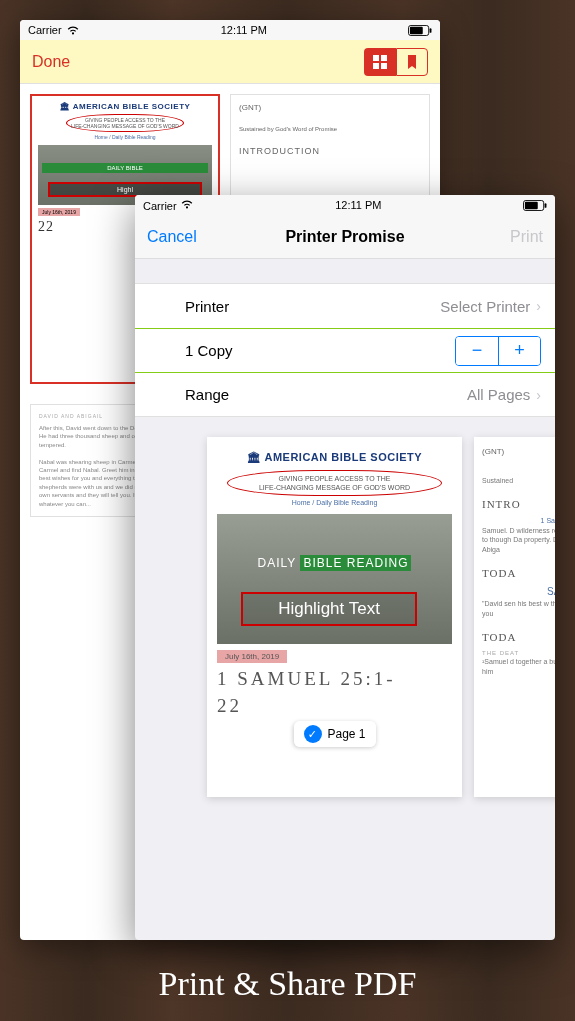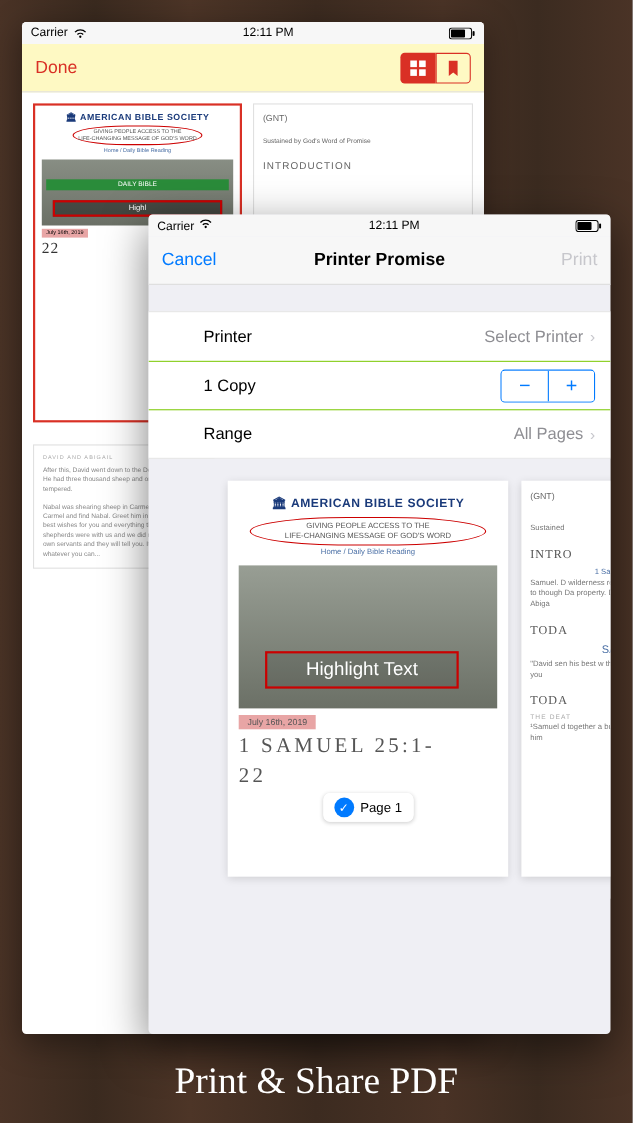--- a/index.html
+++ b/index.html
@@ -187,20 +187,21 @@
         </span>
     </div>
   </div>
 
   <div class="preview-area" style="margin-left:60px;">
     <div class="preview-page">
       <div class="abs-logo-front"><span>🏛 </span><span>AMERICAN BIBLE SOCIETY</span></div>
       <div class="abs-tag-front"><span>GIVING PEOPLE ACCESS TO THE</span><br><span>LIFE-CHANGING MESSAGE OF GOD'S WORD</span></div>
       <div class="abs-breadcrumb-front">Home / Daily Bible Reading</div>
       <div class="hero-front">
+        <div class="dbr-front"><span>DAILY </span><span class="green">BIBLE READING</span></div>
         <div class="ht-front">Highlight Text</div>
       </div>
       <div class="date-pill-front">July 16th, 2019</div>
       <div class="verse-front">1 SAMUEL 25:1-</div>
       <div class="verse-front">22</div>
       <div class="page-check">
         <div class="check-circle">✓</div>
         <span>Page 1</span>
       </div>
     </div>

